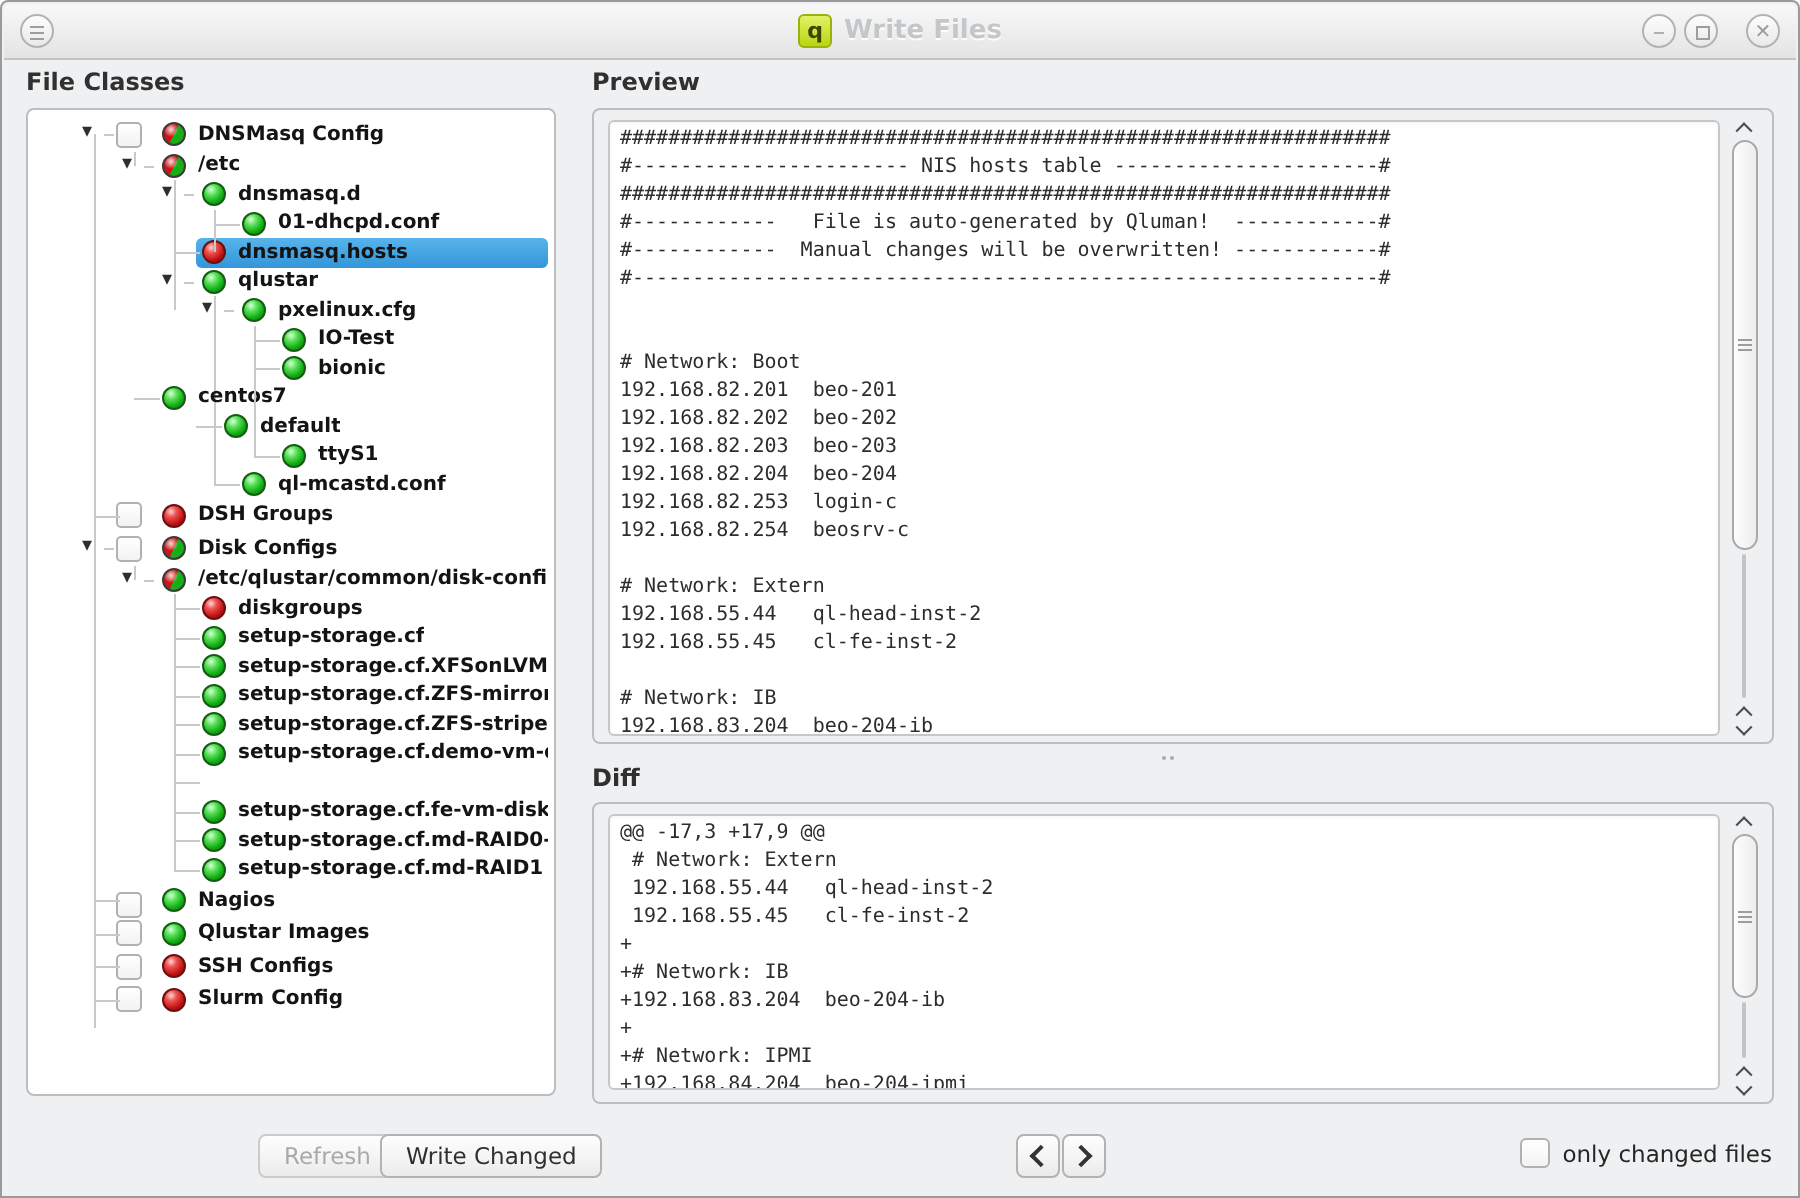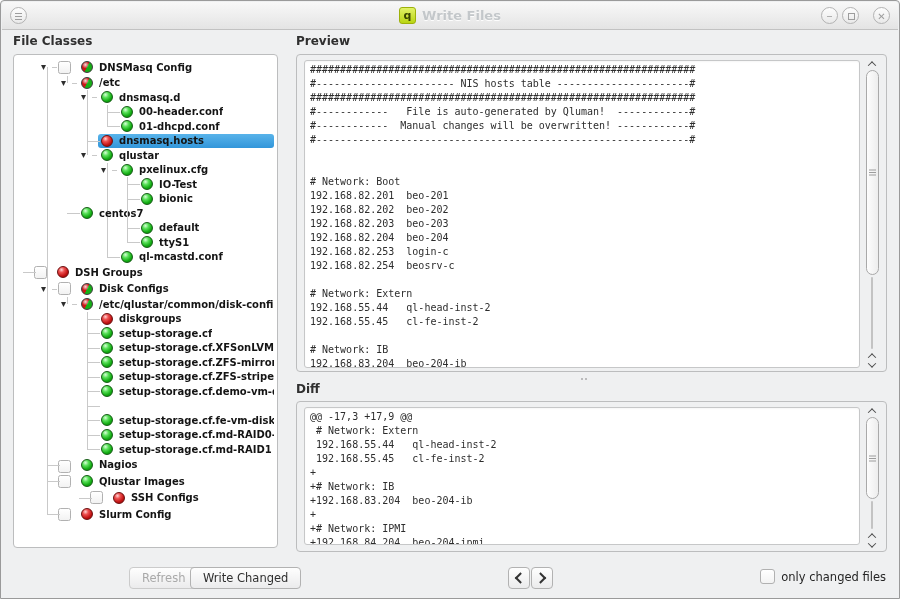--- a/index.html
+++ b/index.html
@@ -145,27 +145,20 @@
                 <span class="slot branch">
                   <i class="chev">▾</i>
                 </span>
                 <span class="rc">
                   <i class="dot green"></i>
                   <span class="lbl">dnsmasq.d</span>
                 </span>
               </div>
               <div class="children">
                 <i class="vline" style="left: 93px; top: 0px; height: 21.5px;"></i>
-                <div class="row" style="padding-left: 84px;">
-                  <span class="slot leaf"></span>
-                  <span class="rc">
-                    <i class="dot green"></i>
-                    <span class="lbl">00-header.conf</span>
-                  </span>
-                </div>
                 <div class="row" style="padding-left: 84px; align-items: flex-end;">
                   <span class="slot leaf"></span>
                   <span class="rc">
                     <i class="dot green"></i>
                     <span class="lbl">01-dhcpd.conf</span>
                   </span>
                 </div>
               </div>
               <div class="row" style="padding-left: 64px;">
                 <span class="slot leaf"></span>
@@ -210,21 +203,21 @@
                       <span class="lbl">bionic</span>
                     </span>
                   </div>
                   <div class="row" style="padding-left: 44px;">
                     <span class="slot leaf"></span>
                     <span class="rc">
                       <i class="dot green"></i>
                       <span class="lbl">centos7</span>
                     </span>
                   </div>
-                  <div class="row" style="padding-left: 104px; align-items: flex-end;">
+                  <div class="row" style="padding-left: 75px; align-items: flex-end;">
                     <span class="slot leaf"></span>
                     <span class="rc">
                       <i class="dot green"></i>
                       <span class="lbl">default</span>
                     </span>
                   </div>
                   <div class="row" style="padding-left: 104px;">
                     <span class="slot leaf"></span>
                     <span class="rc">
                       <i class="dot green"></i>
@@ -235,21 +228,21 @@
                 <div class="row" style="padding-left: 84px;">
                   <span class="slot leaf"></span>
                   <span class="rc">
                     <i class="dot green"></i>
                     <span class="lbl">ql-mcastd.conf</span>
                   </span>
                 </div>
               </div>
             </div>
           </div>
-          <div class="row top" style="">
+          <div class="row top" style="padding-left: 24px;">
             <span class="slot leaf"></span>
             <span class="cb"></span>
             <span class="rc">
               <i class="dot red"></i>
               <span class="lbl">DSH Groups</span>
             </span>
           </div>
           <div class="row top" style="padding-left: 24px;">
             <span class="slot branch">
               <i class="chev">▾</i>
@@ -350,21 +343,21 @@
             </span>
           </div>
           <div class="row top" style="padding-left: 24px;">
             <span class="slot leaf"></span>
             <span class="cb"></span>
             <span class="rc">
               <i class="dot green"></i>
               <span class="lbl">Qlustar Images</span>
             </span>
           </div>
-          <div class="row top" style="padding-left: 24px; margin-left: 32px;">
+          <div class="row top" style="padding-left: 24px;">
             <span class="slot leaf"></span>
             <span class="cb"></span>
             <span class="rc">
               <i class="dot red"></i>
               <span class="lbl">SSH Configs</span>
             </span>
           </div>
           <div class="row top" style="padding-left: 24px;">
             <span class="slot leaf"></span>
             <span class="cb"></span>

